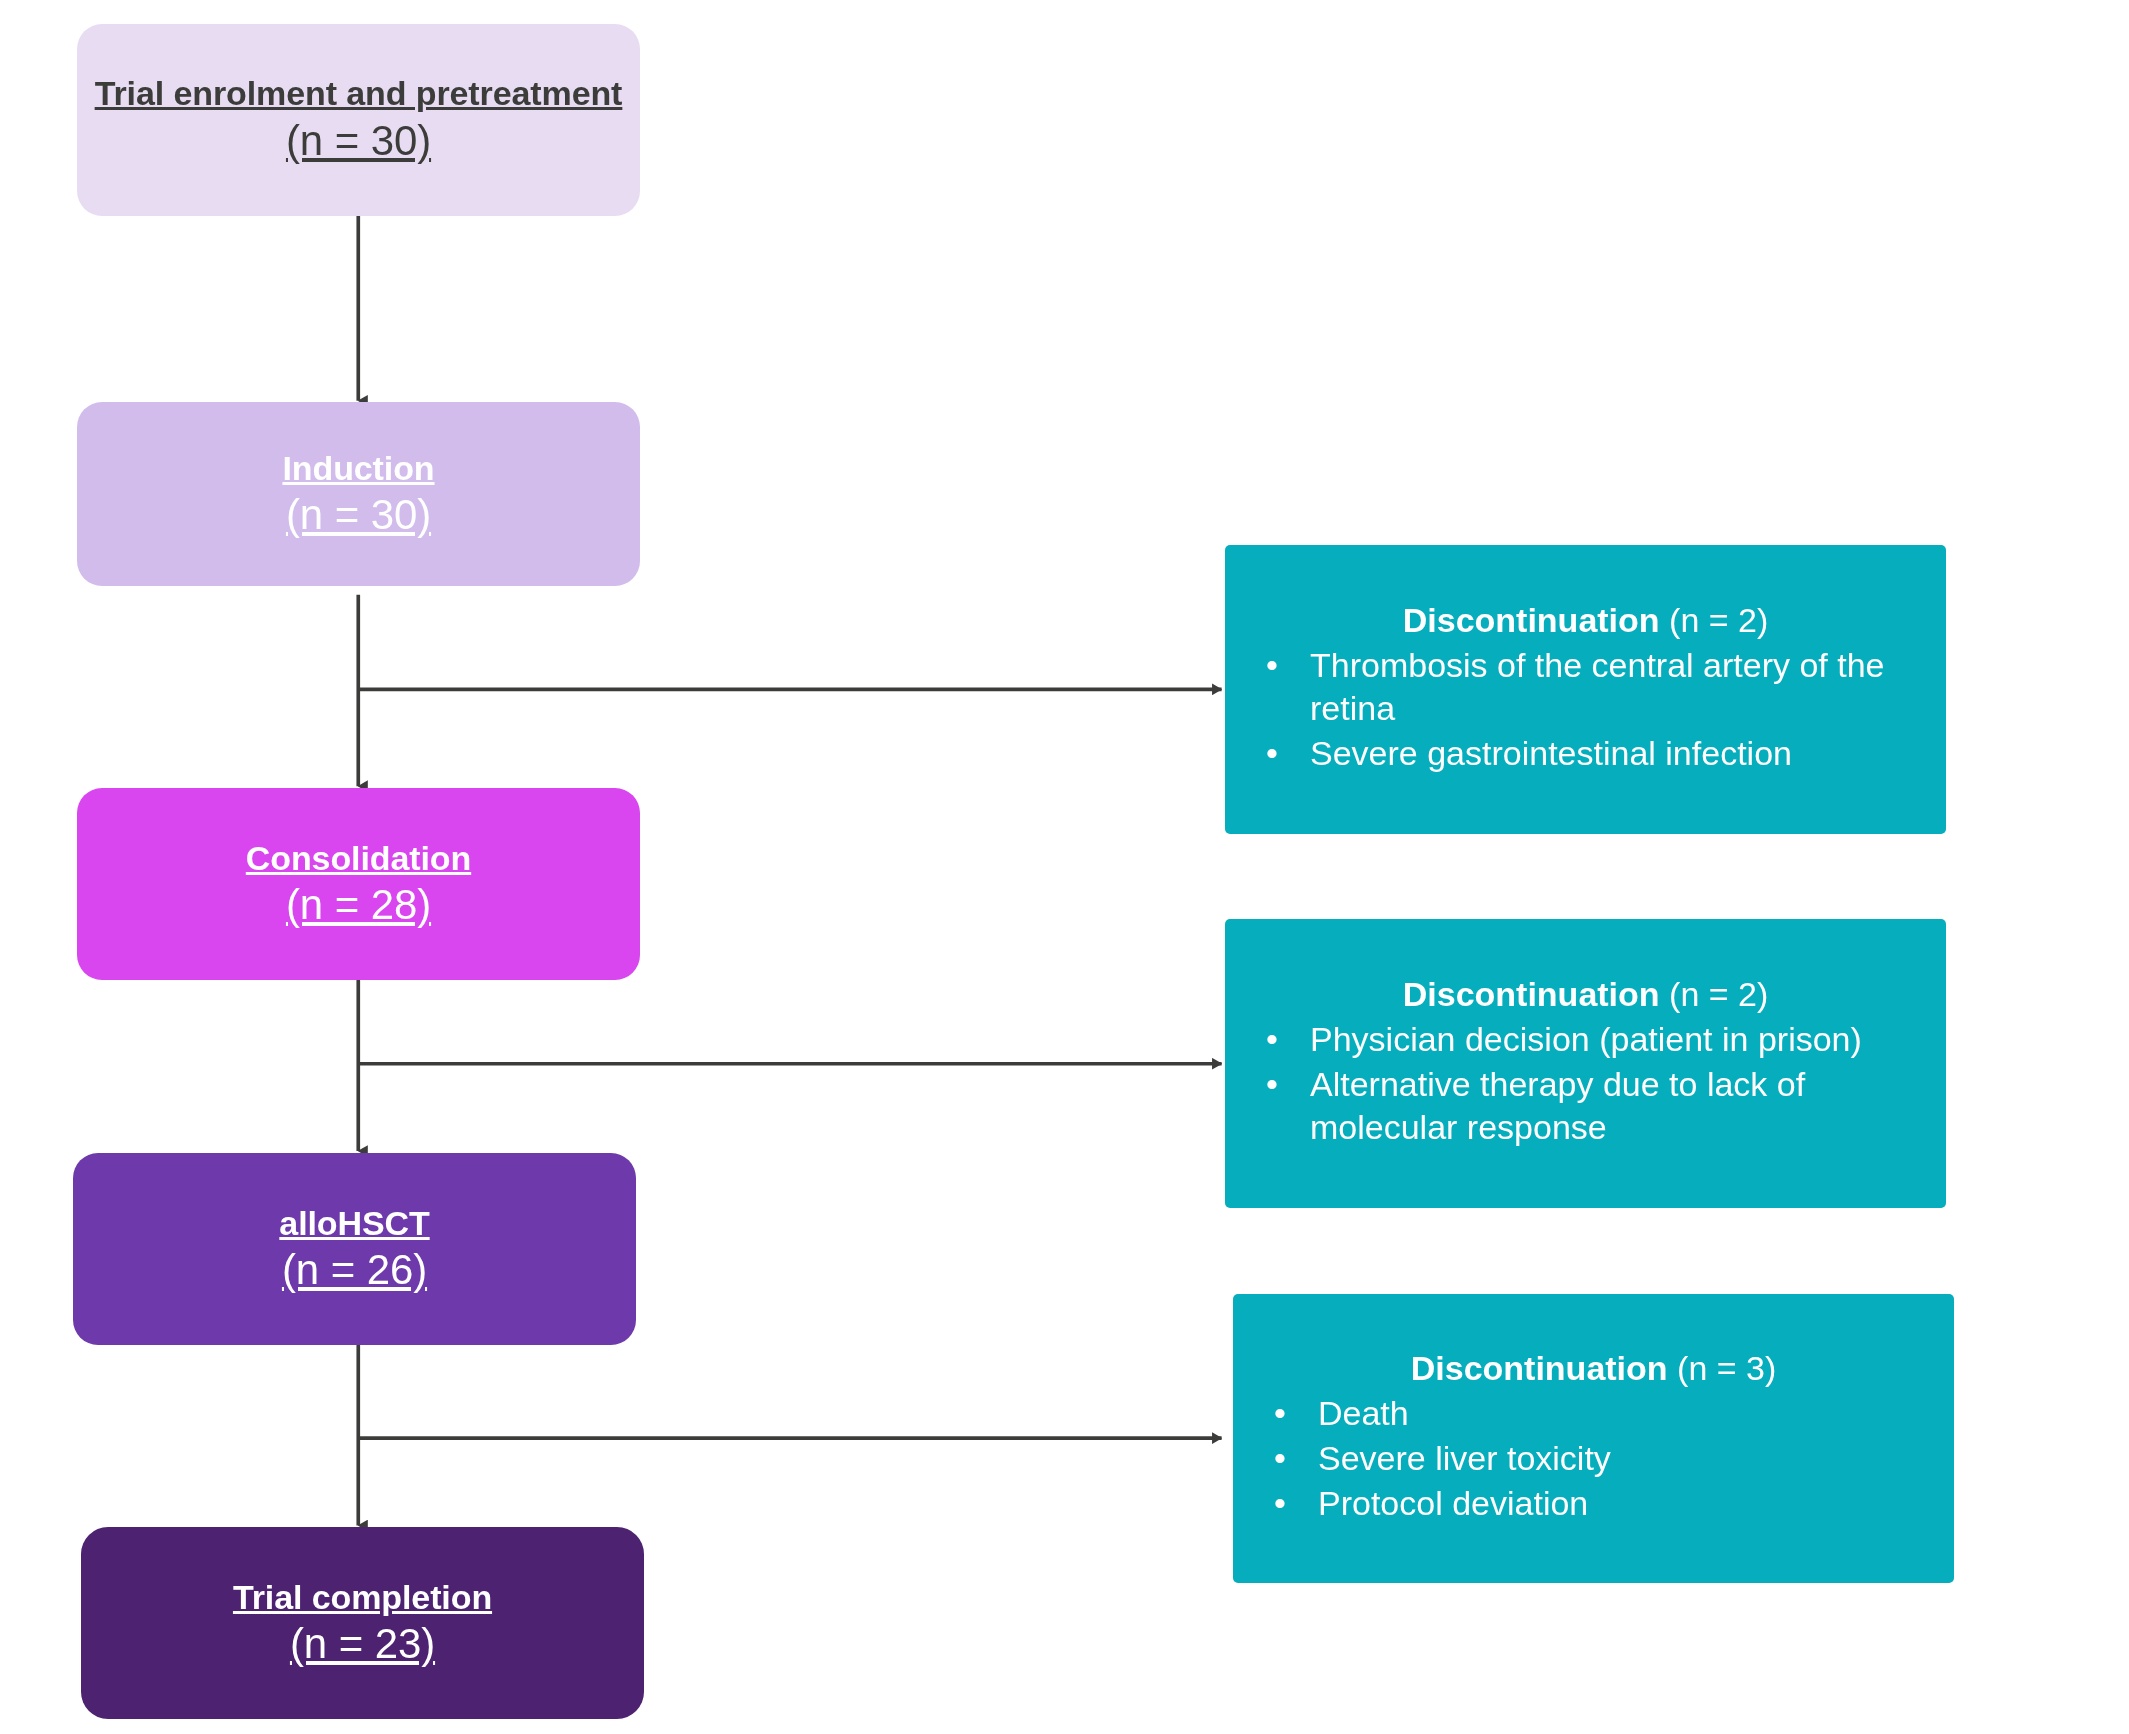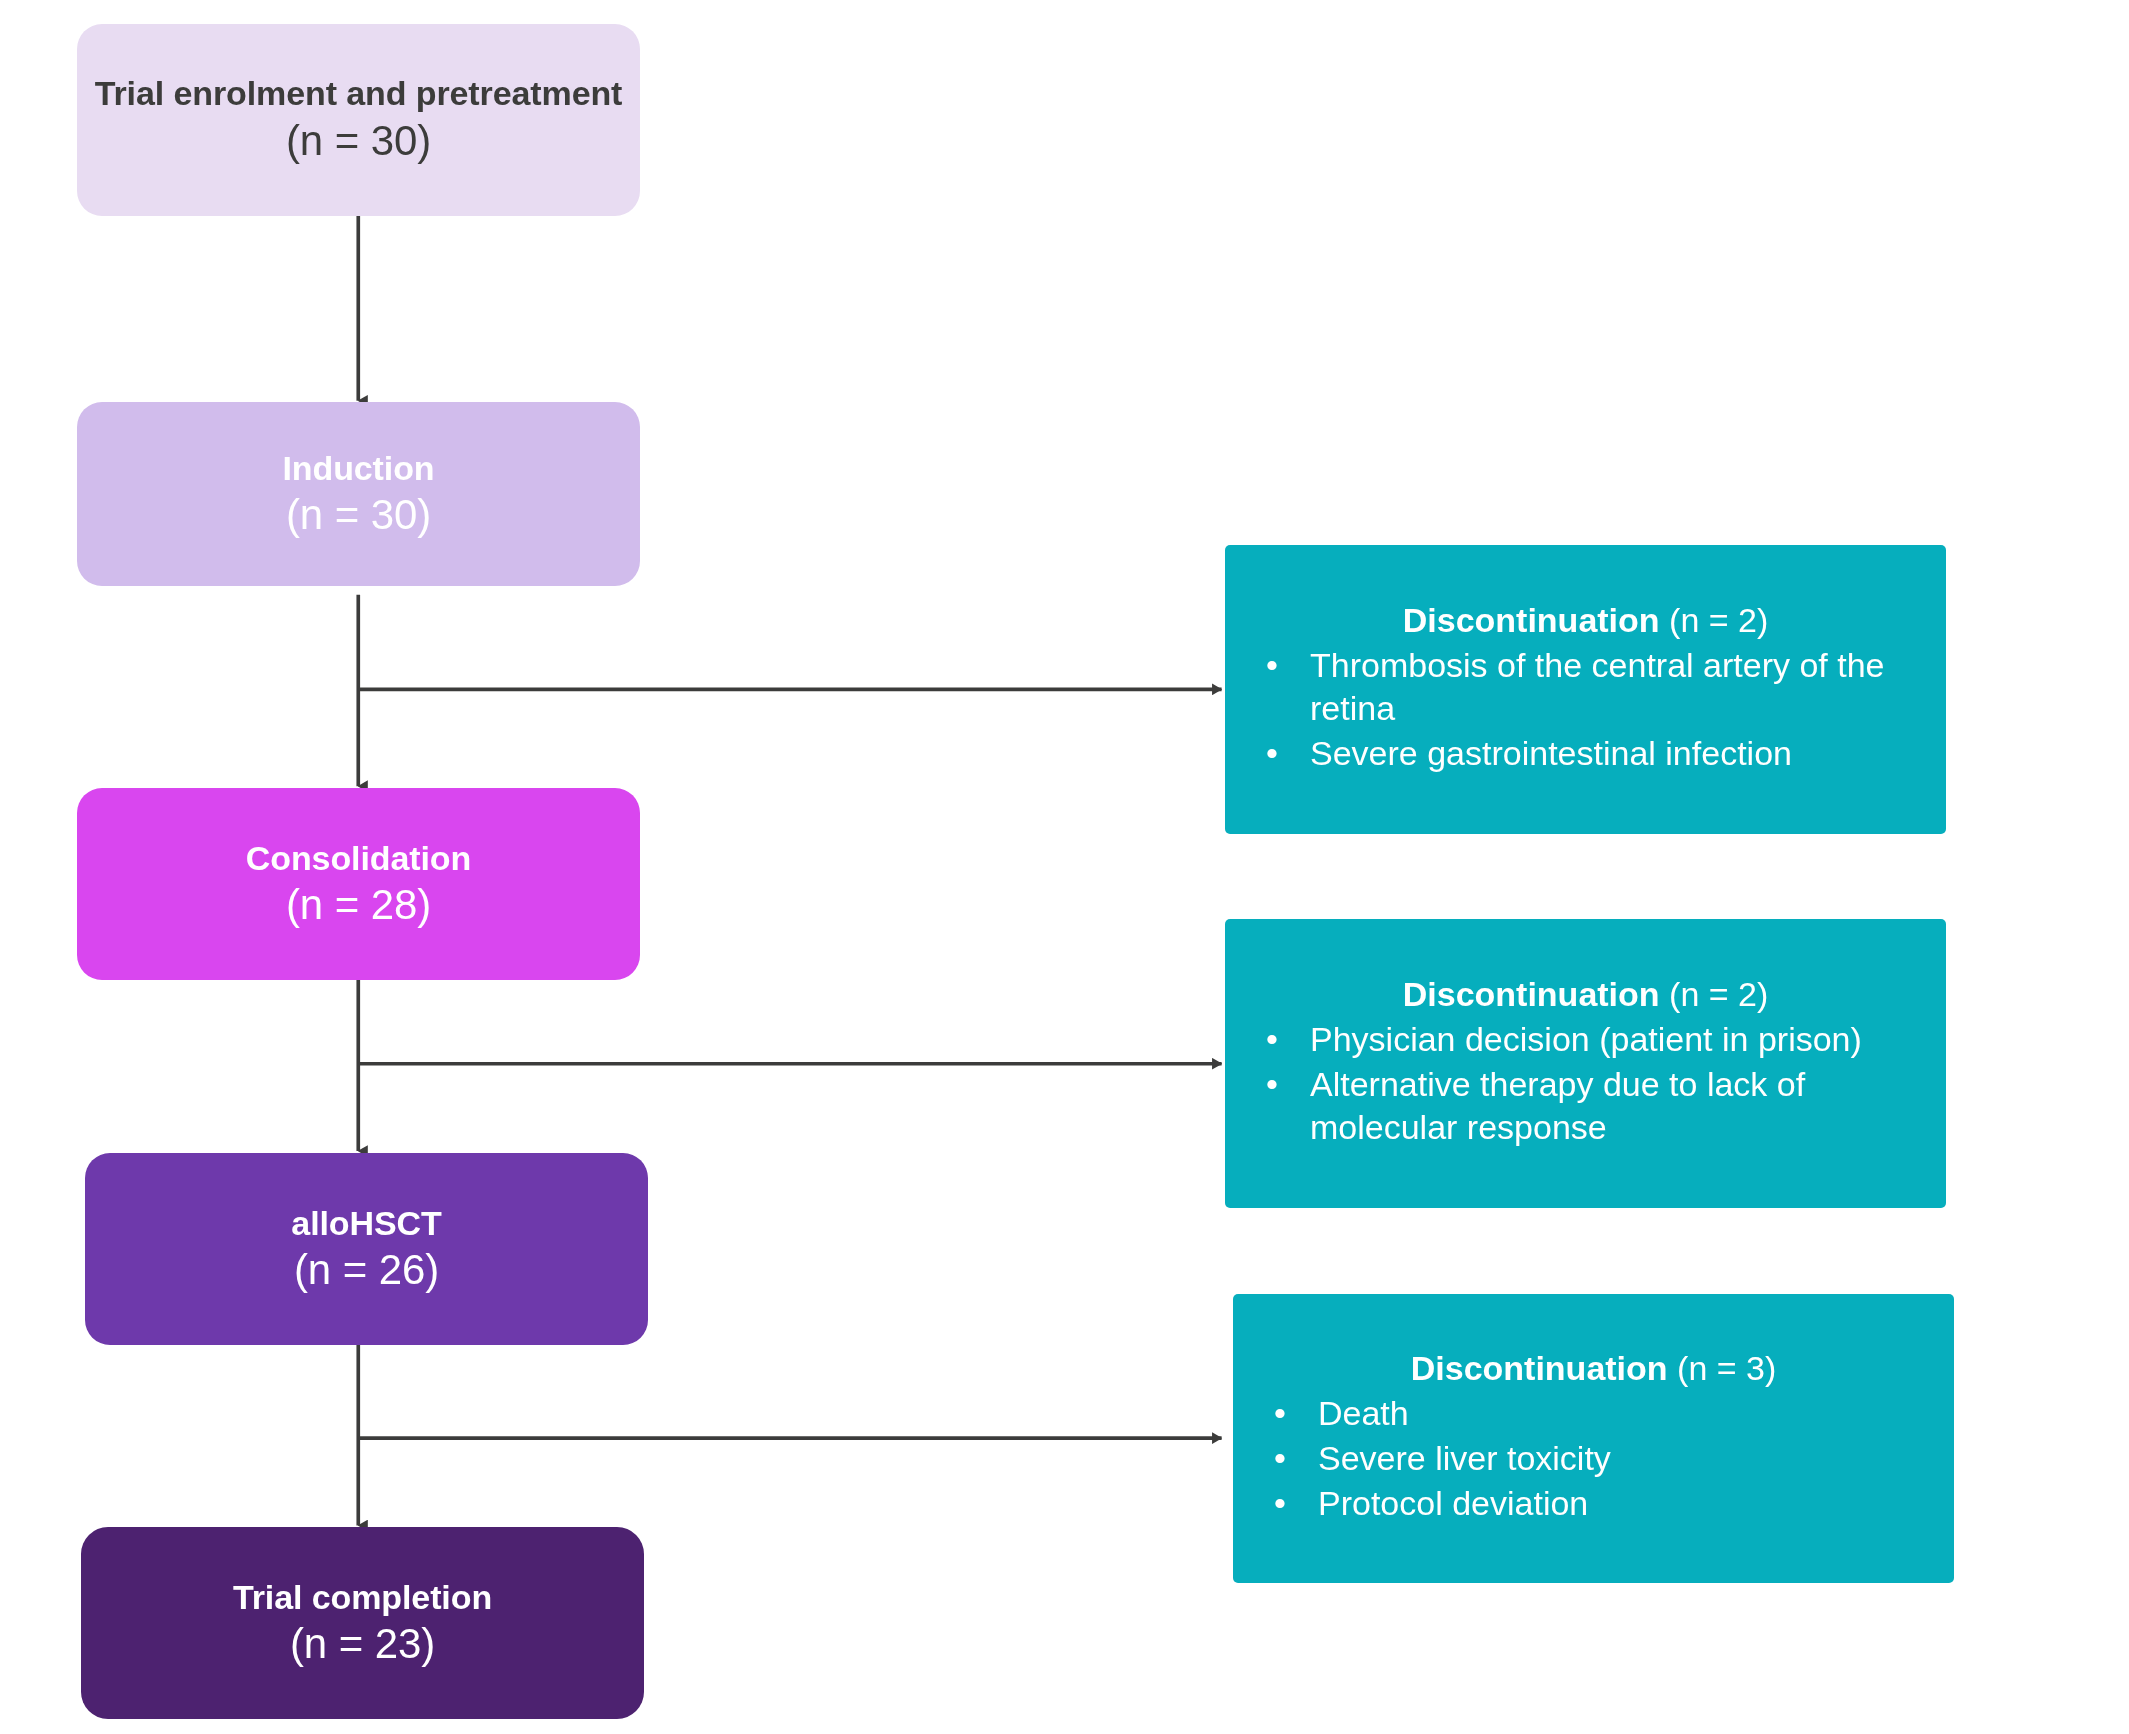--- a/index.html
+++ b/index.html
@@ -20,20 +20,21 @@
   .node {
     position: absolute;
     box-sizing: border-box;
     border-radius: 25px;
     display: flex;
     flex-direction: column;
     align-items: center;
     justify-content: center;
     text-align: center;
     line-height: 1.22;
+    text-decoration: underline;
   }
   .node .title {
     font-weight: bold;
     font-size: 34px;
     letter-spacing: -0.1px;
   }
   .node .count {
     font-weight: normal;
     font-size: 42px;
     letter-spacing: -0.1px;
@@ -46,21 +47,21 @@
   }
   #node-induction {
     left: 77px; top: 402px; width: 563px; height: 184px;
     background: #d1bcec; color: #ffffff;
   }
   #node-consolidation {
     left: 77px; top: 788px; width: 563px; height: 192px;
     background: #d946ef; color: #ffffff;
   }
   #node-allohsct {
-    left: 85px; top: 1153px; width: 563px; height: 192px;
+    left: 73px; top: 1153px; width: 563px; height: 192px;
     background: #6e39ab; color: #ffffff;
   }
   #node-completion {
     left: 81px; top: 1527px; width: 563px; height: 192px;
     background: #4d2270; color: #ffffff; border-radius: 27px;
   }
 
   
   .disc {
     position: absolute;

